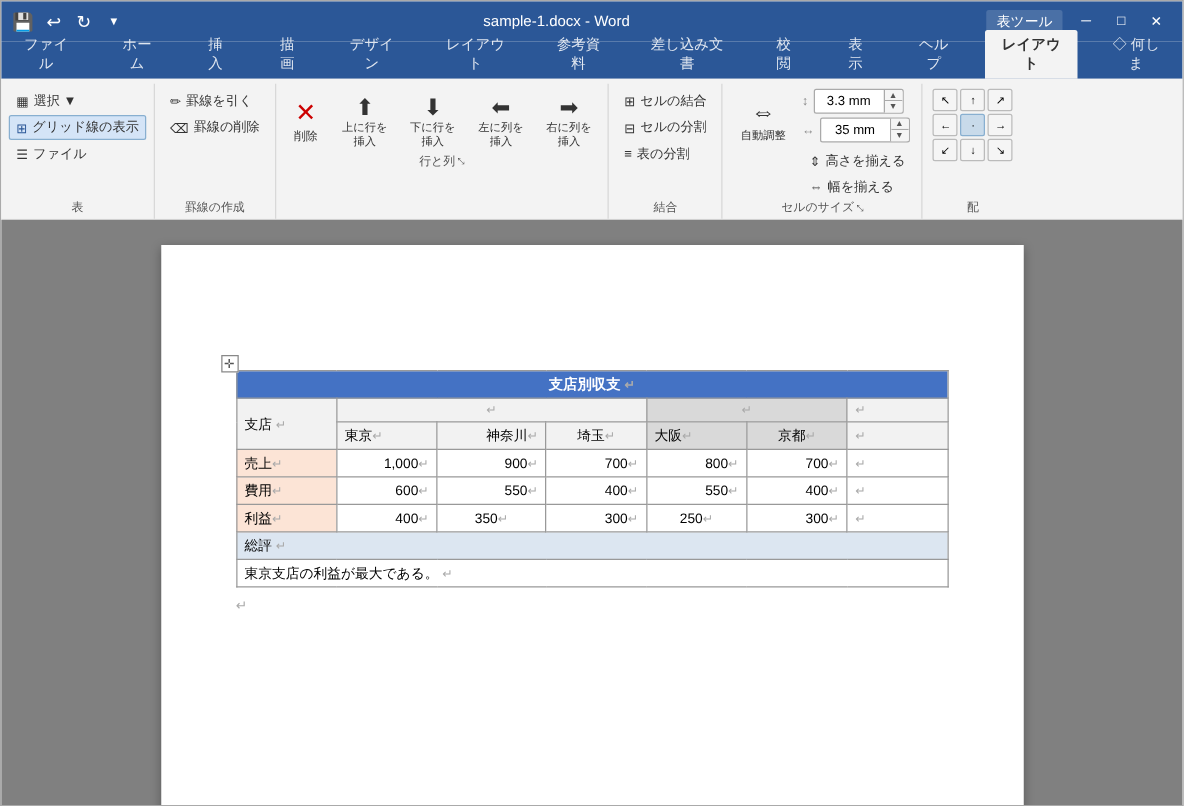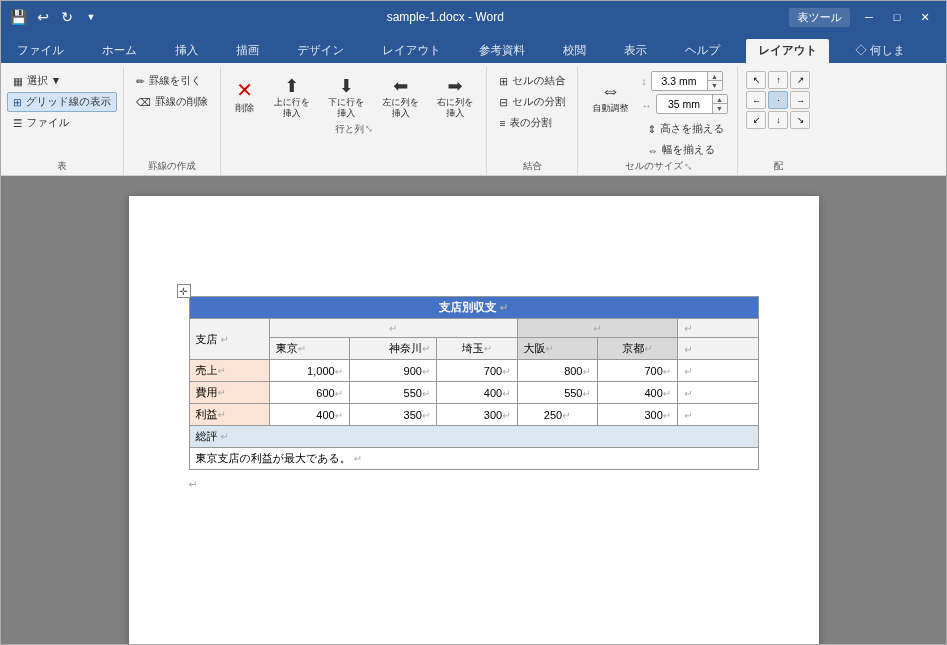--- a/index.html
+++ b/index.html
@@ -321,20 +321,21 @@
 <div class="ribbon">
 
   <div class="tab-bar">
     <button class="tab">ファイル</button>
     <button class="tab">ホーム</button>
     <button class="tab">挿入</button>
     <button class="tab">描画</button>
     <button class="tab">デザイン</button>
     <button class="tab">レイアウト</button>
     <button class="tab">参考資料</button>
+    <button class="tab">差し込み文書</button>
     <button class="tab">校閲</button>
     <button class="tab">表示</button>
     <button class="tab">ヘルプ</button>
     <button class="tab active">レイアウト</button>
     <button class="tab" style="color:rgba(255,255,255,0.85)">◇ 何しま</button>
   </div>
 
   <div class="ribbon-content">
 
     <div class="ribbon-group">
@@ -565,21 +566,21 @@
             <td style="text-align:right;font-size:11px">400<span class="para-mark">↵</span></td>
             <td style="text-align:right;font-size:11px">550<span class="para-mark">↵</span></td>
             <td style="text-align:right;font-size:11px">400<span class="para-mark">↵</span></td>
             <td style="font-size:11px"><span class="para-mark">↵</span></td>
           </tr>
           <tr>
             <td style="background:#fce4d6;font-size:11px">
               利益<span class="para-mark">↵</span>
             </td>
             <td style="text-align:right;font-size:11px">400<span class="para-mark">↵</span></td>
-            <td style="text-align:right;font-size:11px">350<span class="para-mark">↵</span></td>
+            <td style="text-align:center;font-size:11px">350<span class="para-mark">↵</span></td>
             <td style="text-align:right;font-size:11px">300<span class="para-mark">↵</span></td>
             <td style="text-align:center;font-size:11px">250<span class="para-mark">↵</span></td>
             <td style="text-align:right;font-size:11px">300<span class="para-mark">↵</span></td>
             <td style="font-size:11px"><span class="para-mark">↵</span></td>
           </tr>
 
           <tr>
             <td colspan="7" style="background:#dce6f1;font-size:11px">
               <span>総評</span>
               <span class="para-mark">↵</span>

